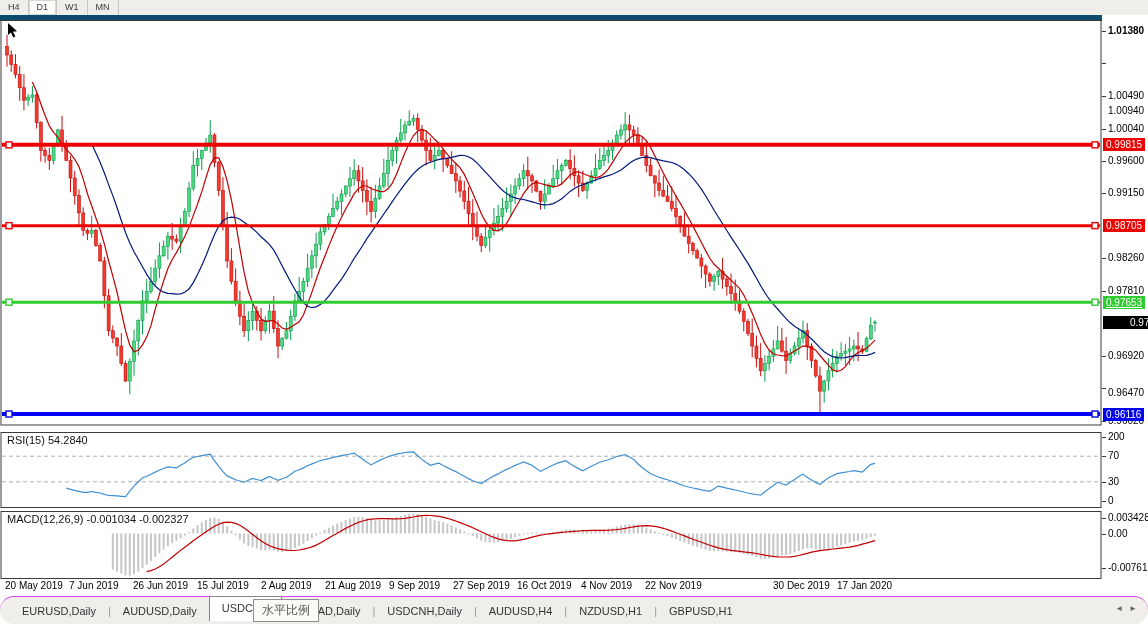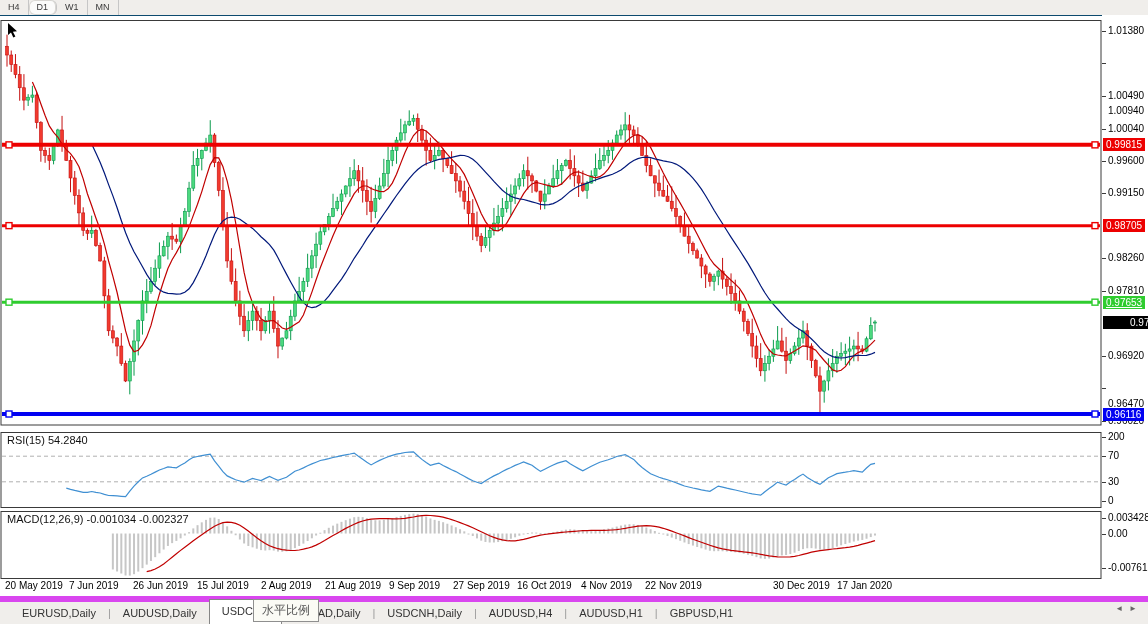--- a/index.html
+++ b/index.html
@@ -1,37 +1,37 @@
 <!DOCTYPE html>
 <html><head>
 <meta charset="utf-8">
 <style>
   html,body{margin:0;padding:0;background:#fff;}
   body{width:1148px;height:624px;overflow:hidden;font-family:"Liberation Sans",sans-serif;-webkit-font-smoothing:antialiased;}
   .win{position:relative;width:1148px;height:624px;background:#fff;}
   
-  .toolbar{position:absolute;left:0;top:0;width:1148px;height:15px;background:#f0eeeb;border-bottom:1px solid #0c4a6e;display:flex;align-items:stretch;}
+  .toolbar{position:absolute;left:0;top:0;width:1148px;height:15px;background:#f0eeeb;border-bottom:6px solid #0c4a6e;display:flex;align-items:stretch;}
   .tf-btn{font-size:9px;color:#3a3a3a;padding:1px 8px 0;border-right:1px solid #c6c6c6;line-height:13px;cursor:default;white-space:nowrap;}
-  .tf-btn.active{background:#fbfbfa;box-shadow:inset 0 0 0 1px #d8d6d2;border-radius:6px;}
+  .tf-btn.active{background:#fbfbfa;box-shadow:inset 0 0 0 1px #d8d6d2;}
   
   svg{position:absolute;left:0;display:block;}
   .chart-title{position:absolute;left:22px;top:22px;font-size:11px;color:#111;white-space:nowrap;z-index:3;}
   .chart-title .ohlc{margin-left:8px;}
   .panel-label{position:absolute;left:7px;font-size:11px;color:#111;white-space:nowrap;z-index:3;}
   .cursor-svg{position:absolute;left:7px;top:23px;z-index:4;}
   
   .price-axis{position:absolute;left:1102px;top:15px;width:46px;height:565px;background:#fff;}
   .ax-label{position:absolute;left:6px;font-size:10px;color:#000;white-space:nowrap;}
   .ax-tick{position:absolute;left:0;width:4px;height:1px;background:#3a3a3a;}
   .ax-badge{position:absolute;left:1px;height:13px;line-height:13px;font-size:10px;color:#fff;padding:0 3px;white-space:nowrap;z-index:5;}
   
   .date-row{position:absolute;left:0;top:579px;width:1100px;height:16px;background:#fff;}
   .date-label{position:absolute;top:1px;font-size:10px;color:#000;white-space:nowrap;}
   
-  .tabbar{position:absolute;left:0;top:596px;width:1148px;height:28px;background:#f0eeeb;border-top:6px solid #d946ef;display:flex;align-items:center;padding-left:10px;box-sizing:border-box;}
+  .tabbar{position:absolute;left:0;top:596px;width:1148px;height:28px;background:#f0eeeb;border-top:1px solid #d946ef;display:flex;align-items:center;padding-left:10px;box-sizing:border-box;border-radius:14px;}
   .tab{font-size:11px;color:#333;padding:4px 12px;white-space:nowrap;cursor:default;}
   .tab.active{background:#fff;border:1px solid #868686;border-bottom:none;padding:5px 12px 7px;margin-top:-4px;position:relative;z-index:2;}
   .tab-div{color:#9a9a9a;font-size:11px;}
   .tooltip{position:absolute;left:253px;top:599px;background:#fbfbf5;border:1px solid #8f8f8f;color:#555;font-size:12px;padding:2px 8px;z-index:10;white-space:nowrap;}
   .tab-scroll{position:absolute;right:5px;top:604px;font-size:8px;color:#666;letter-spacing:6px;z-index:3;}
   .tab-scroll span{cursor:default;}
 </style>
 </head>
 <body>
 
@@ -684,39 +684,39 @@
         <rect x="861.2975609756098" y="22.521144616499136" width="2" height="6.44046158521807" fill="#c6c6c6"></rect>
         <rect x="865.5317073170733" y="22.521144616499136" width="2" height="5.218805618506131" fill="#c6c6c6"></rect>
         <rect x="869.7658536585366" y="22.521144616499136" width="2" height="3.5520549850996375" fill="#c6c6c6"></rect>
         <rect x="874" y="22.521144616499136" width="2" height="2.0251227455743397" fill="#c6c6c6"></rect>
       </g>
       <path d="M146.7,60.6L151.0,59.6L155.2,58.0L159.4,55.8L163.7,52.9L167.9,49.6L172.1,46.2L176.4,42.7L180.6,39.4L184.8,36.2L189.1,33.0L193.3,29.8L197.5,26.7L201.8,23.7L206.0,20.8L210.2,17.9L214.5,15.3L218.7,13.2L222.9,11.7L227.2,11.1L231.4,11.3L235.6,12.4L239.9,14.3L244.1,17.0L248.3,20.1L252.6,23.4L256.8,26.7L261.0,29.8L265.3,32.5L269.5,34.7L273.8,36.4L278.0,37.7L282.2,38.6L286.5,39.2L290.7,39.5L294.9,39.5L299.2,39.0L303.4,38.2L307.6,37.2L311.9,35.9L316.1,34.1L320.3,32.0L324.6,29.6L328.8,27.1L333.0,24.6L337.3,22.2L341.5,19.7L345.7,17.4L350.0,15.2L354.2,13.2L358.4,11.4L362.7,10.0L366.9,8.9L371.1,8.2L375.4,7.9L379.6,7.7L383.8,7.7L388.1,7.7L392.3,7.8L396.5,7.8L400.8,7.7L405.0,7.3L409.2,6.7L413.5,6.0L417.7,5.2L421.9,4.7L426.2,4.4L430.4,4.5L434.6,4.8L438.9,5.4L443.1,6.2L447.4,7.3L451.6,8.6L455.8,10.0L460.1,11.6L464.3,13.3L468.5,14.9L472.8,16.7L477.0,18.7L481.2,20.7L485.5,22.8L489.7,24.7L493.9,26.4L498.2,27.8L502.4,28.9L506.6,29.6L510.9,29.9L515.1,29.8L519.3,29.2L523.6,28.4L527.8,27.3L532.0,26.2L536.3,25.1L540.5,24.2L544.7,23.5L549.0,22.8L553.2,22.3L557.4,21.8L561.7,21.4L565.9,21.0L570.1,20.7L574.4,20.3L578.6,20.0L582.8,19.7L587.1,19.6L591.3,19.4L595.5,19.4L599.8,19.3L604.0,19.3L608.2,19.2L612.5,19.0L616.7,18.6L621.0,18.0L625.2,17.3L629.4,16.5L633.7,15.8L637.9,15.2L642.1,14.8L646.4,14.7L650.6,14.9L654.8,15.4L659.1,16.2L663.3,17.3L667.5,18.6L671.8,20.1L676.0,21.7L680.2,23.3L684.5,24.9L688.7,26.6L692.9,28.2L697.2,29.8L701.4,31.3L705.6,32.8L709.9,34.3L714.1,35.6L718.3,36.8L722.6,37.8L726.8,38.6L731.0,39.3L735.3,39.9L739.5,40.4L743.7,40.9L748.0,41.3L752.2,41.8L756.4,42.5L760.7,43.3L764.9,44.1L769.1,44.8L773.4,45.4L777.6,45.8L781.8,46.0L786.1,46.0L790.3,45.8L794.6,45.3L798.8,44.5L803.0,43.4L807.3,42.3L811.5,41.2L815.7,40.4L820.0,39.7L824.2,39.1L828.4,38.6L832.7,38.0L836.9,37.6L841.1,37.1L845.4,36.7L849.6,36.1L853.8,35.3L858.1,34.3L862.3,33.2L866.5,32.1L870.8,30.9L875.0,29.6" fill="none" stroke="#c00000" stroke-width="1.2"></path>
     </svg>
 
   <div class="price-axis" id="price-axis">
       <div class="ax-tick" style="top: 16px;"></div>
-      <div class="ax-label" style="top: 10px;">1.01380</div>
+      <div class="ax-label" style="top: 10px; font-weight: bold;">1.01380</div>
       <div class="ax-tick" style="top: 48.0149px;"></div>
       <div class="ax-label" style="top: 42.0149px; margin-top: 48px;">1.00940</div>
       <div class="ax-tick" style="top: 80.7575px;"></div>
       <div class="ax-label" style="top: 74.7575px;">1.00490</div>
       <div class="ax-tick" style="top: 113.5px;"></div>
       <div class="ax-label" style="top: 107.5px;">1.00040</div>
       <div class="ax-tick" style="top: 145.515px;"></div>
       <div class="ax-label" style="top: 139.515px;">0.99600</div>
       <div class="ax-tick" style="top: 178.257px;"></div>
       <div class="ax-label" style="top: 172.257px;">0.99150</div>
       <div class="ax-tick" style="top: 243.015px;"></div>
       <div class="ax-label" style="top: 237.015px;">0.98260</div>
       <div class="ax-tick" style="top: 275.757px;"></div>
       <div class="ax-label" style="top: 269.757px;">0.97810</div>
       <div class="ax-tick" style="top: 340.515px;"></div>
       <div class="ax-label" style="top: 334.515px;">0.96920</div>
       <div class="ax-tick" style="top: 373.257px;"></div>
-      <div class="ax-label" style="top: 383px;">0.96470</div>
+      <div class="ax-label" style="top: 372px;">0.96470</div>
       <div class="ax-tick" style="top: 406px;"></div>
       <div class="ax-label" style="top: 400px;">0.96020</div>
       <div class="ax-badge" style="top: 123.371px; background: rgb(237, 0, 0);">0.99815</div>
       <div class="ax-badge" style="top: 204.136px; background: rgb(237, 0, 0);">0.98705</div>
       <div class="ax-badge" style="top: 280.681px; background: rgb(47, 204, 47); text-decoration: underline;">0.97653</div>
       <div class="ax-badge" style="top: 392.515px; background: rgb(2, 2, 242);">0.96116</div>
       <div class="ax-badge" style="top: 300.545px; background: rgb(0, 0, 0); padding-left: 27px;">0.97380</div>
       <div class="ax-tick" style="top: 422px;"></div>
       <div class="ax-label" style="top: 416px;">200</div>
       <div class="ax-tick" style="top: 441.2px;"></div>
@@ -753,21 +753,21 @@
       <div class="tab">EURUSD,Daily</div>
       <div class="tab-div">|</div>
       <div class="tab">AUDUSD,Daily</div>
       <div class="tab active">USDCHF,</div>
       <div class="tab">SDCAD,Daily</div>
       <div class="tab-div">|</div>
       <div class="tab">USDCNH,Daily</div>
       <div class="tab-div">|</div>
       <div class="tab">AUDUSD,H4</div>
       <div class="tab-div">|</div>
-      <div class="tab">AUDUSD,H1</div>
+      <div class="tab">NZDUSD,H1</div>
       <div class="tab-div">|</div>
       <div class="tab">GBPUSD,H1</div>
     </div>
   <div class="tooltip">水平比例</div>
   <div class="tab-scroll">
     <span>◄</span><span>►</span>
   </div>
 
 </div>
 

